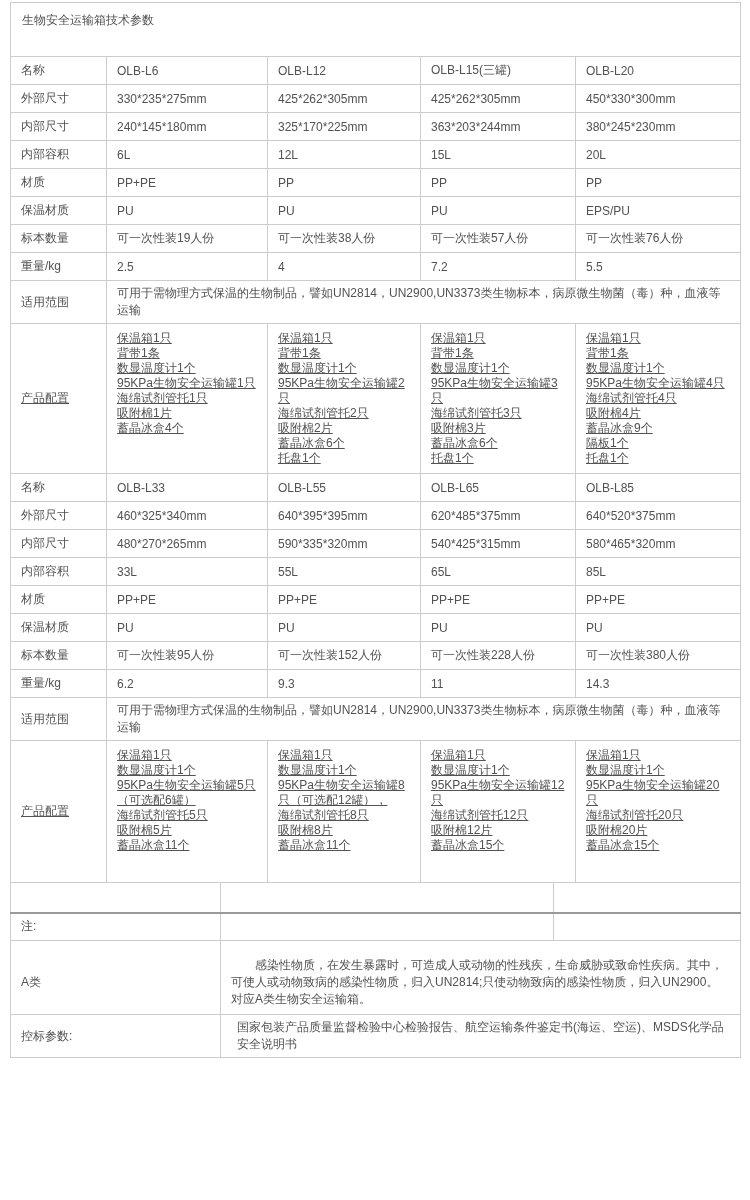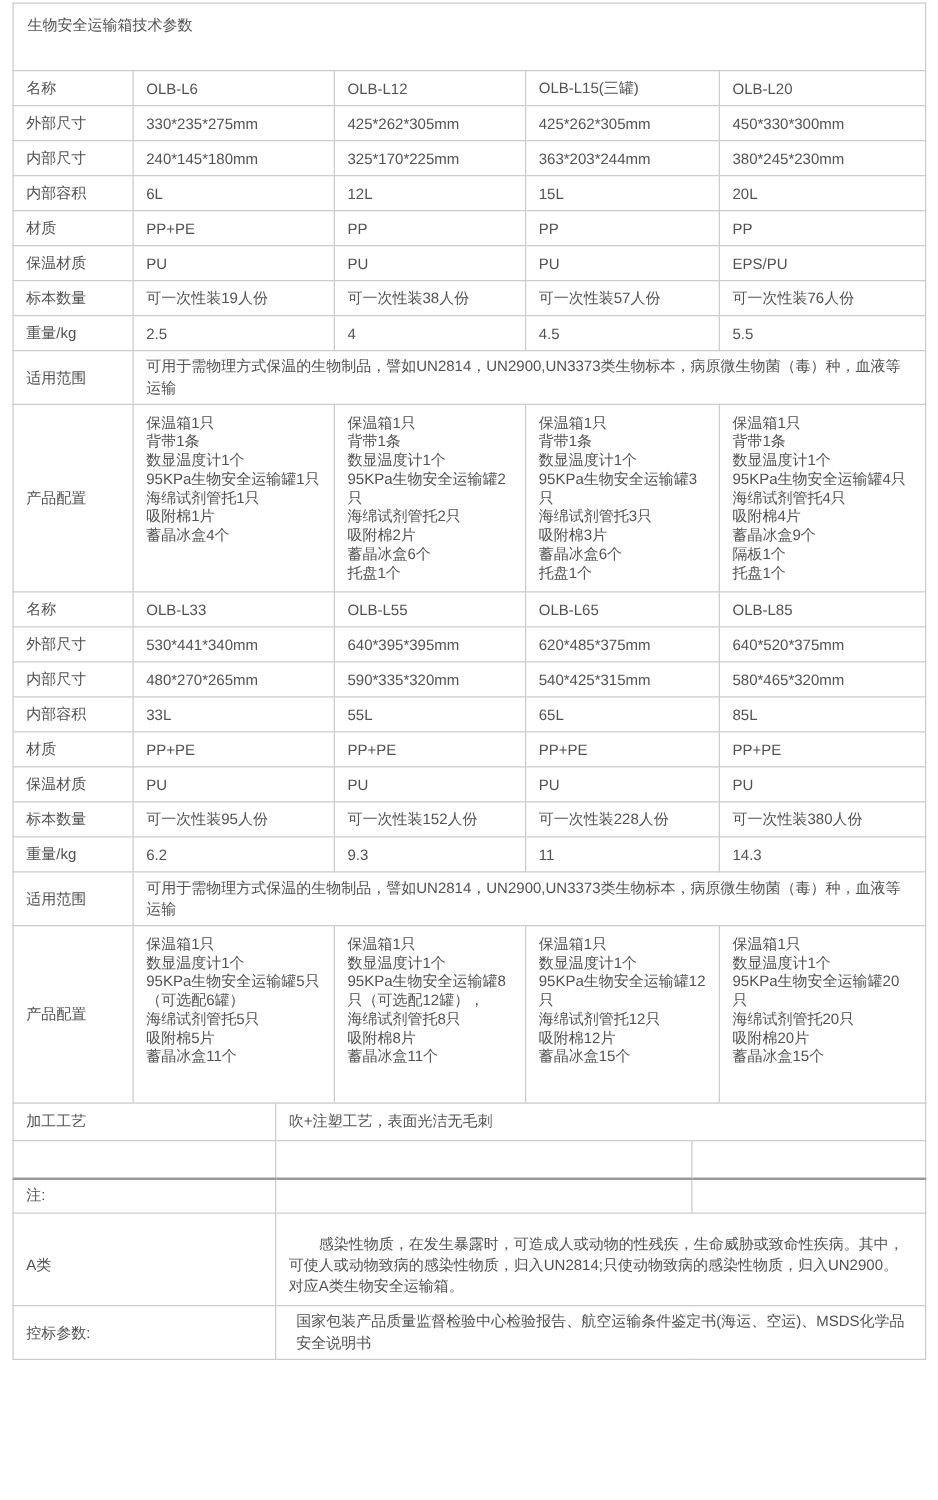--- a/index.html
+++ b/index.html
@@ -20,20 +20,21 @@
     word-break: break-all;
   }
   .title-cell { height: 54px; vertical-align: top; padding-top: 9px; padding-left: 11px; }
   .row-h td { height: 28px; }
   .scope-row td { height: 30px; }
   .config-cell {
     vertical-align: top;
     line-height: 15px;
     padding-top: 7px; padding-bottom: 7px;
     white-space: pre-line;
+    text-decoration: underline;
   }
   .config-row-1 td { height: 150px; }
   .config-row-2 td { height: 142px; }
   #tbl-bottom { margin-top: -1px; }
   .footer-row td { height: 30px; }
   .empty-row td { height: 30px; }
   .heavy td { border-top: 2px solid #9a9a9a; }
   .note-row td { height: 28px; }
   .para-row td { line-height: 17px; padding-top: 16px; padding-bottom: 6px; }
   .b-row td { height: 28px; }
@@ -107,21 +108,21 @@
       <td class="lbl">标本数量</td>
       <td>可一次性装19人份</td>
       <td>可一次性装38人份</td>
       <td>可一次性装57人份</td>
       <td>可一次性装76人份</td>
     </tr>
     <tr class="row-h">
       <td class="lbl">重量/kg</td>
       <td>2.5</td>
       <td>4</td>
-      <td>4.5</td>
+      <td>7.2</td>
       <td>5.5</td>
     </tr>
 
     <tr class="scope-row">
       <td class="lbl">适用范围</td>
       <td colspan="4">可用于需物理方式保温的生物制品，譬如UN2814，UN2900,UN3373类生物标本，病原微生物菌（毒）种，血液等运输</td>
     </tr>
 
     <tr class="config-row-1">
       <td class="lbl config-cell">产品配置</td>
@@ -162,21 +163,21 @@
     <tr class="row-h">
       <td class="lbl">名称</td>
       <td>OLB-L33</td>
       <td>OLB-L55</td>
       <td>OLB-L65</td>
       <td>OLB-L85</td>
     </tr>
 
     <tr class="row-h">
       <td class="lbl">外部尺寸</td>
-      <td>530*441*340mm</td>
+      <td>460*325*340mm</td>
       <td>640*395*395mm</td>
       <td>620*485*375mm</td>
       <td>640*520*375mm</td>
     </tr>
     <tr class="row-h">
       <td class="lbl">内部尺寸</td>
       <td>480*270*265mm</td>
       <td>590*335*320mm</td>
       <td>540*425*315mm</td>
       <td>580*465*320mm</td>
@@ -253,24 +254,20 @@
     </table>
 
   <table id="tbl-bottom">
     <colgroup>
       <col style="width:210px">
         <col style="width:333px">
         <col style="width:187px">
     </colgroup>
 
     <tbody>
-        <tr class="footer-row">
-      <td class="lbl">加工工艺</td>
-      <td colspan="2">吹+注塑工艺，表面光洁无毛刺</td>
-    </tr>
 
     <tr class="empty-row">
       <td></td>
       <td></td>
       <td></td>
     </tr>
 
     <tr class="note-row heavy">
       <td class="lbl">注:</td>
       <td></td>

